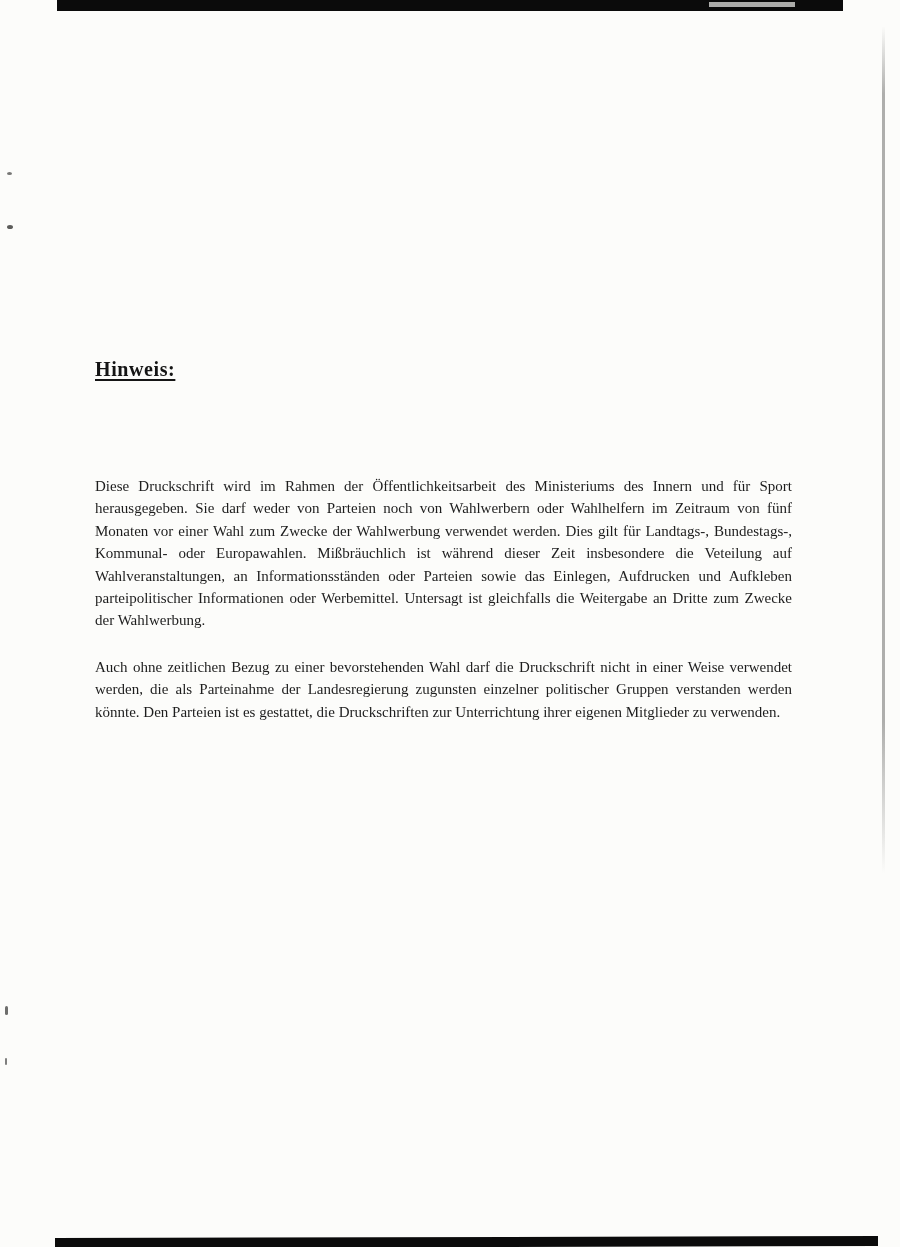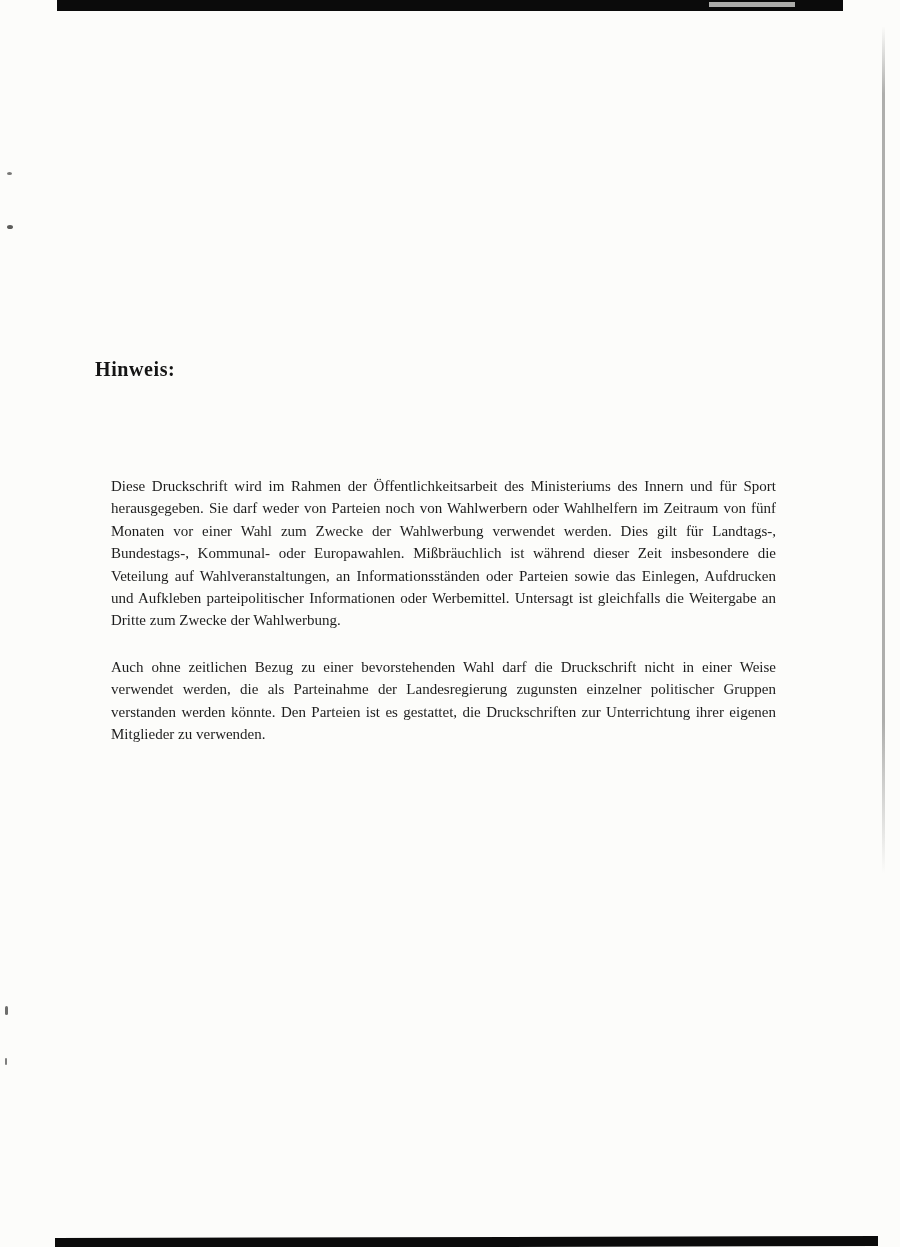--- a/index.html
+++ b/index.html
@@ -72,25 +72,26 @@
     position: absolute;
     left: 95px;
     top: 358px;
     width: 697px;
   }
   .heading {
     margin: 0;
     font-size: 20px;
     font-weight: bold;
     letter-spacing: 0.6px;
+    text-decoration: underline;
     text-underline-offset: 3px;
     color: #151515;
   }
   .para {
-    margin: 16px;
+    margin: 0;
     font-size: 15px;
     line-height: 22.4px;
     text-align: justify;
     color: #1d1d1d;
   }
   .para-1 { margin-top: 94px; }
   .para-2 { margin-top: 24px; }
 </style>
 </head>
 <body>

